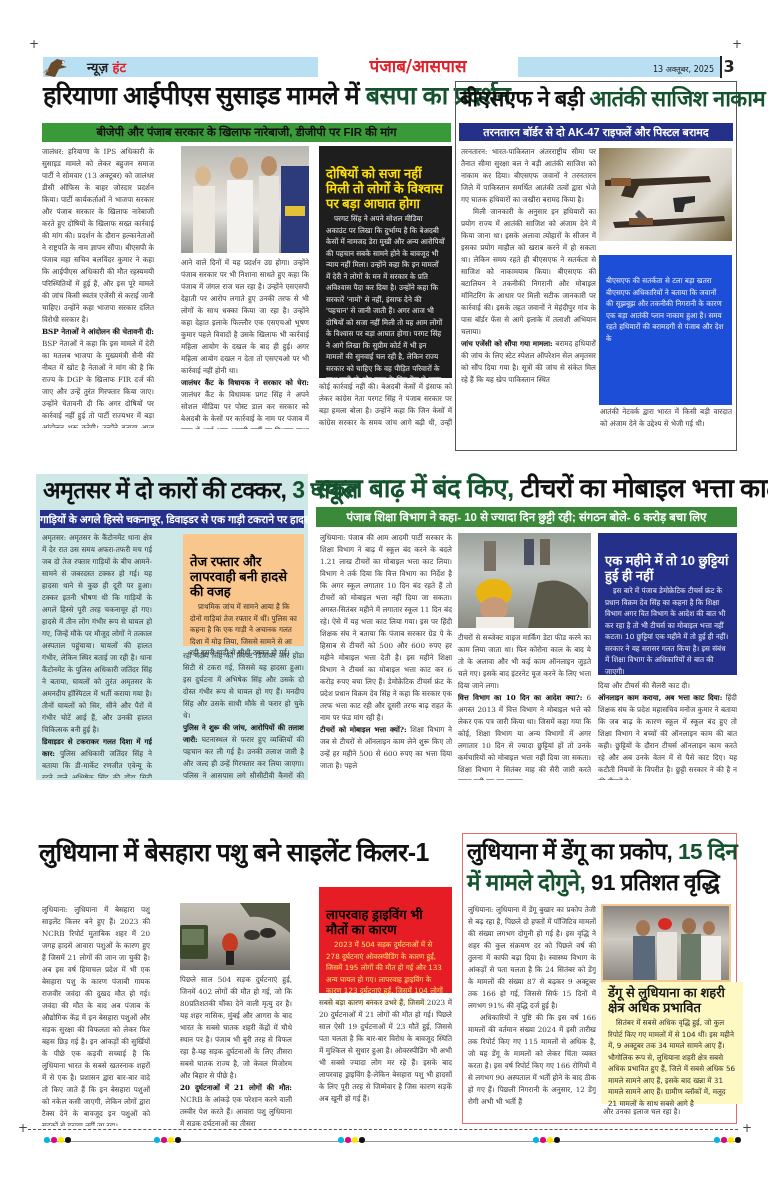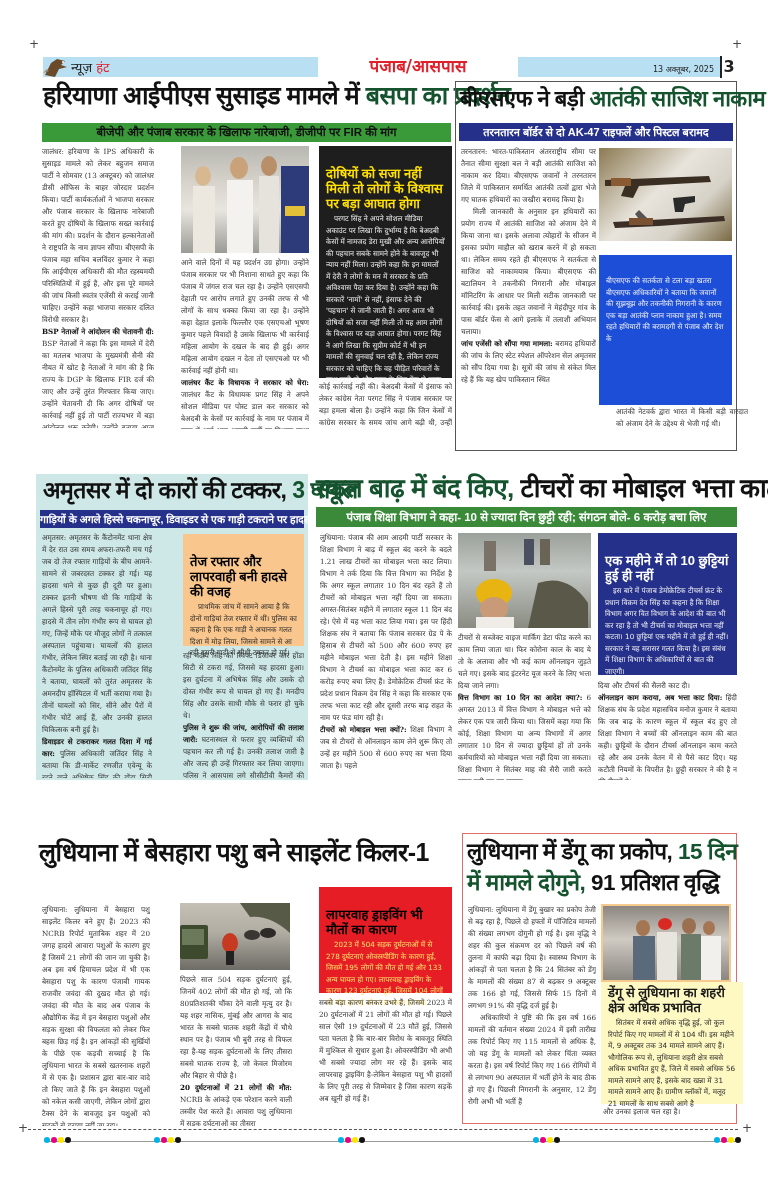--- a/index.html
+++ b/index.html
@@ -2,21 +2,21 @@
 <html><head>
 <meta charset="utf-8">
 <style>
 *{box-sizing:border-box;margin:0;padding:0}
 body{width:768px;height:1187px;background:#fff;position:relative;overflow:hidden;font-family:"DejaVu Sans",sans-serif;color:#222}
 .abs{position:absolute}
 .reg{position:absolute;font-size:12px;color:#444;font-family:"DejaVu Sans",sans-serif;line-height:12px}
 
 .mast{position:absolute;left:43px;top:57px;width:693px;height:20px;background:#b9dff2;display:flex;align-items:center}
 .mast .logo{width:26px;height:20px;position:relative}
-.mast .brand{font-size:13px;font-weight:normal;margin-left:2px;color:#222}
+.mast .brand{font-size:13px;font-weight:bold;margin-left:18px;color:#222}
 .mast .brand .red{color:#e0202a}
 .mast .sect{position:absolute;left:275px;top:-1px;width:200px;height:21px;background:#fff;font-size:17px;font-weight:bold;color:#e0202a;text-align:center;line-height:21px}
 .mast .date{position:absolute;right:22px;font-size:8px;color:#222;top:6px}
 .mast .pno{position:absolute;right:0;top:-1px;width:16px;height:22px;background:#fff;border-left:2px solid #222;font-size:16px;font-weight:bold;text-align:center;line-height:22px}
 .hl{font-weight:bold;color:#111;font-family:"Liberation Sans",sans-serif;letter-spacing:-0.5px;white-space:nowrap}
 .red{color:#14532d}
 .body-text{font-family:"DejaVu Serif",serif;font-size:7.2px;line-height:12px;color:#333;text-align:justify}
 .body-text b{color:#111}
 .img{position:absolute;overflow:hidden}
 .bar{position:absolute;color:#fff;font-weight:bold;font-size:11px;text-align:center;font-family:"Liberation Sans",sans-serif;white-space:nowrap}
@@ -102,21 +102,21 @@
       <path d="M40 62 L50 72 L44 76 L36 66Z" fill="#555"></path>
       <path d="M74 50 L96 48 L96 54 L86 56 L84 64 L76 64Z" fill="#2a2a2a"></path>
       <path d="M14 74 L125 68 L126 73 L60 78 L16 80Z" fill="#3a2e26"></path>
       <rect x="30" y="70" width="24" height="7" fill="#7a5232"></rect>
     </svg>
 </div>
 
 <div class="box" style="left:599px;top:255px;width:133px;height:150px;background:#1d4ed8;color:#f3f3f3">
   <p style="margin-bottom:5px">बीएसएफ की सतर्कता से टला बड़ा खतरा बीएसएफ अधिकारियों ने बताया कि जवानों की सूझबूझ और तकनीकी निगरानी के कारण एक बड़ा आतंकी प्लान नाकाम हुआ है। समय रहते हथियारों की बरामदगी से पंजाब और देश के</p>
 </div>
-<div class="abs body-text" style="left:616px;top:406px;width:132px;height:40px;overflow:hidden">
+<div class="abs body-text" style="left:600px;top:406px;width:132px;height:40px;overflow:hidden">
   <p>आतंकी नेटवर्क द्वारा भारत में किसी बड़ी वारदात को अंजाम देने के उद्देश्य से भेजी गई थी।</p>
 </div>
 
 <div class="abs" style="left:36px;top:474px;width:272px;height:306px;background:#cde8e6"></div>
 <div class="abs hl" style="left:43px;top:475px;font-size:23px;line-height:30px">
   <span>अमृतसर में दो कारों की टक्कर,</span> <span class="red">3 घायल</span>
 </div>
 <div class="bar" style="left:40px;top:510px;width:264px;height:18px;line-height:18px;background:#24308a;font-size:10.5px">गाड़ियों के अगले हिस्से चकनाचूर, डिवाइडर से एक गाड़ी टकराने पर हादसा</div>
 
 <div class="abs body-text" style="left:42px;top:532px;width:110px;height:246px;overflow:hidden">

